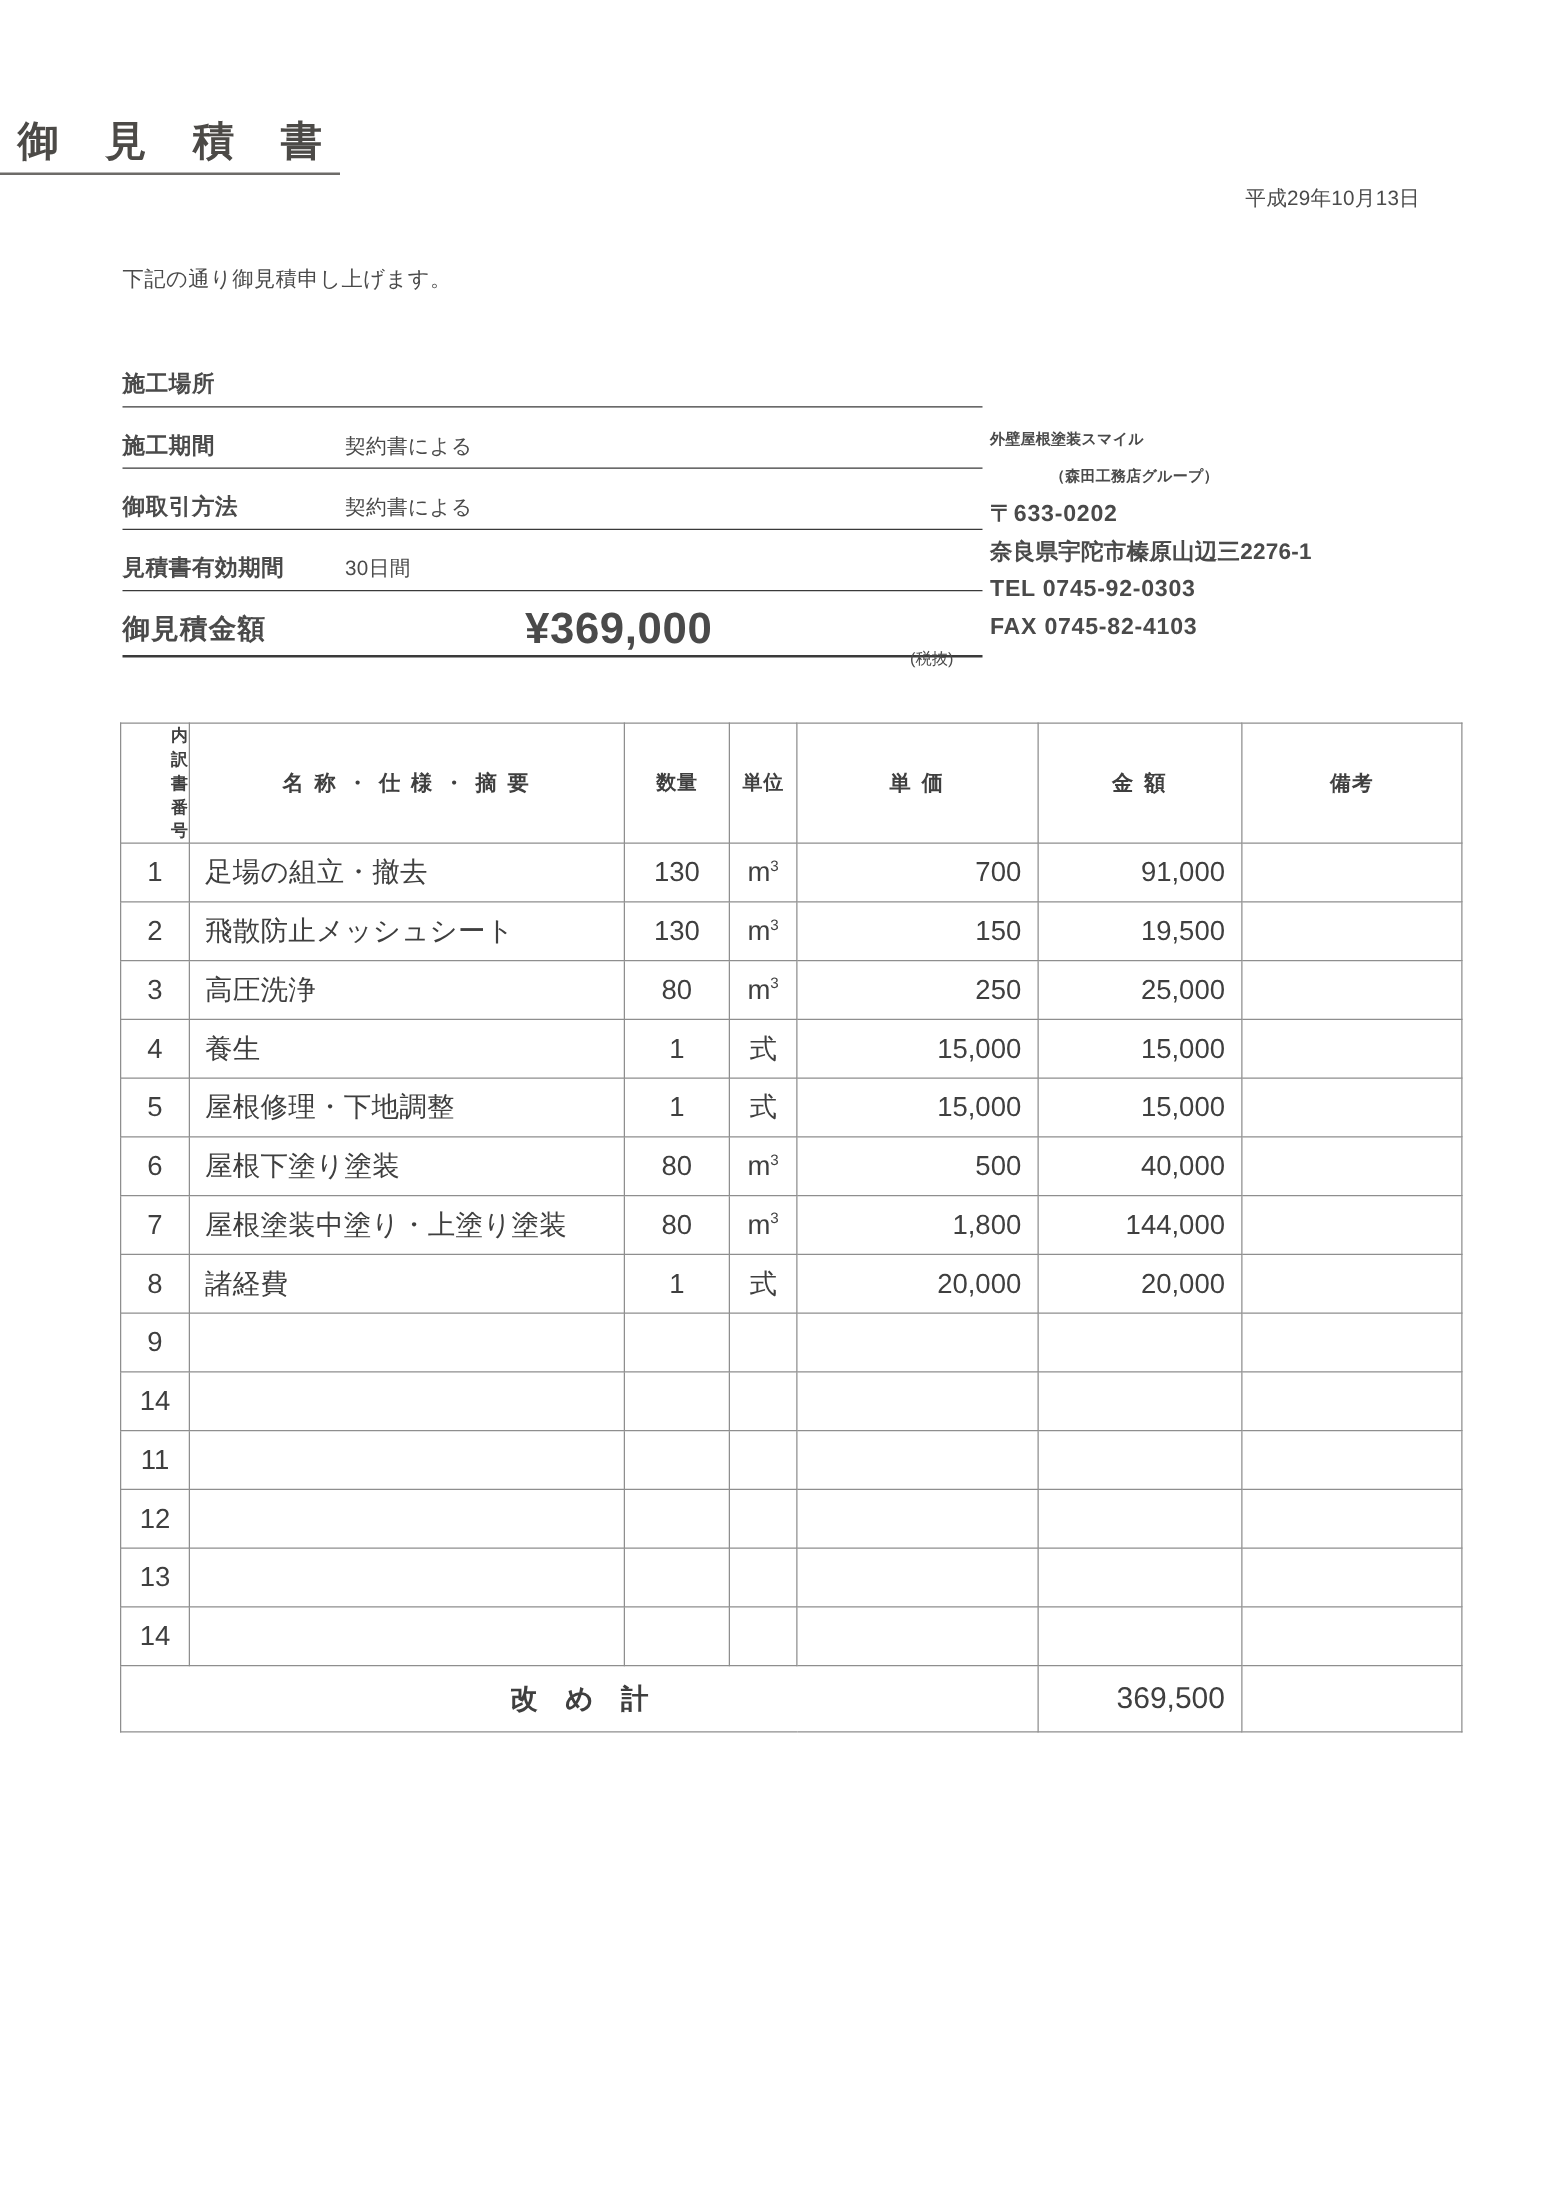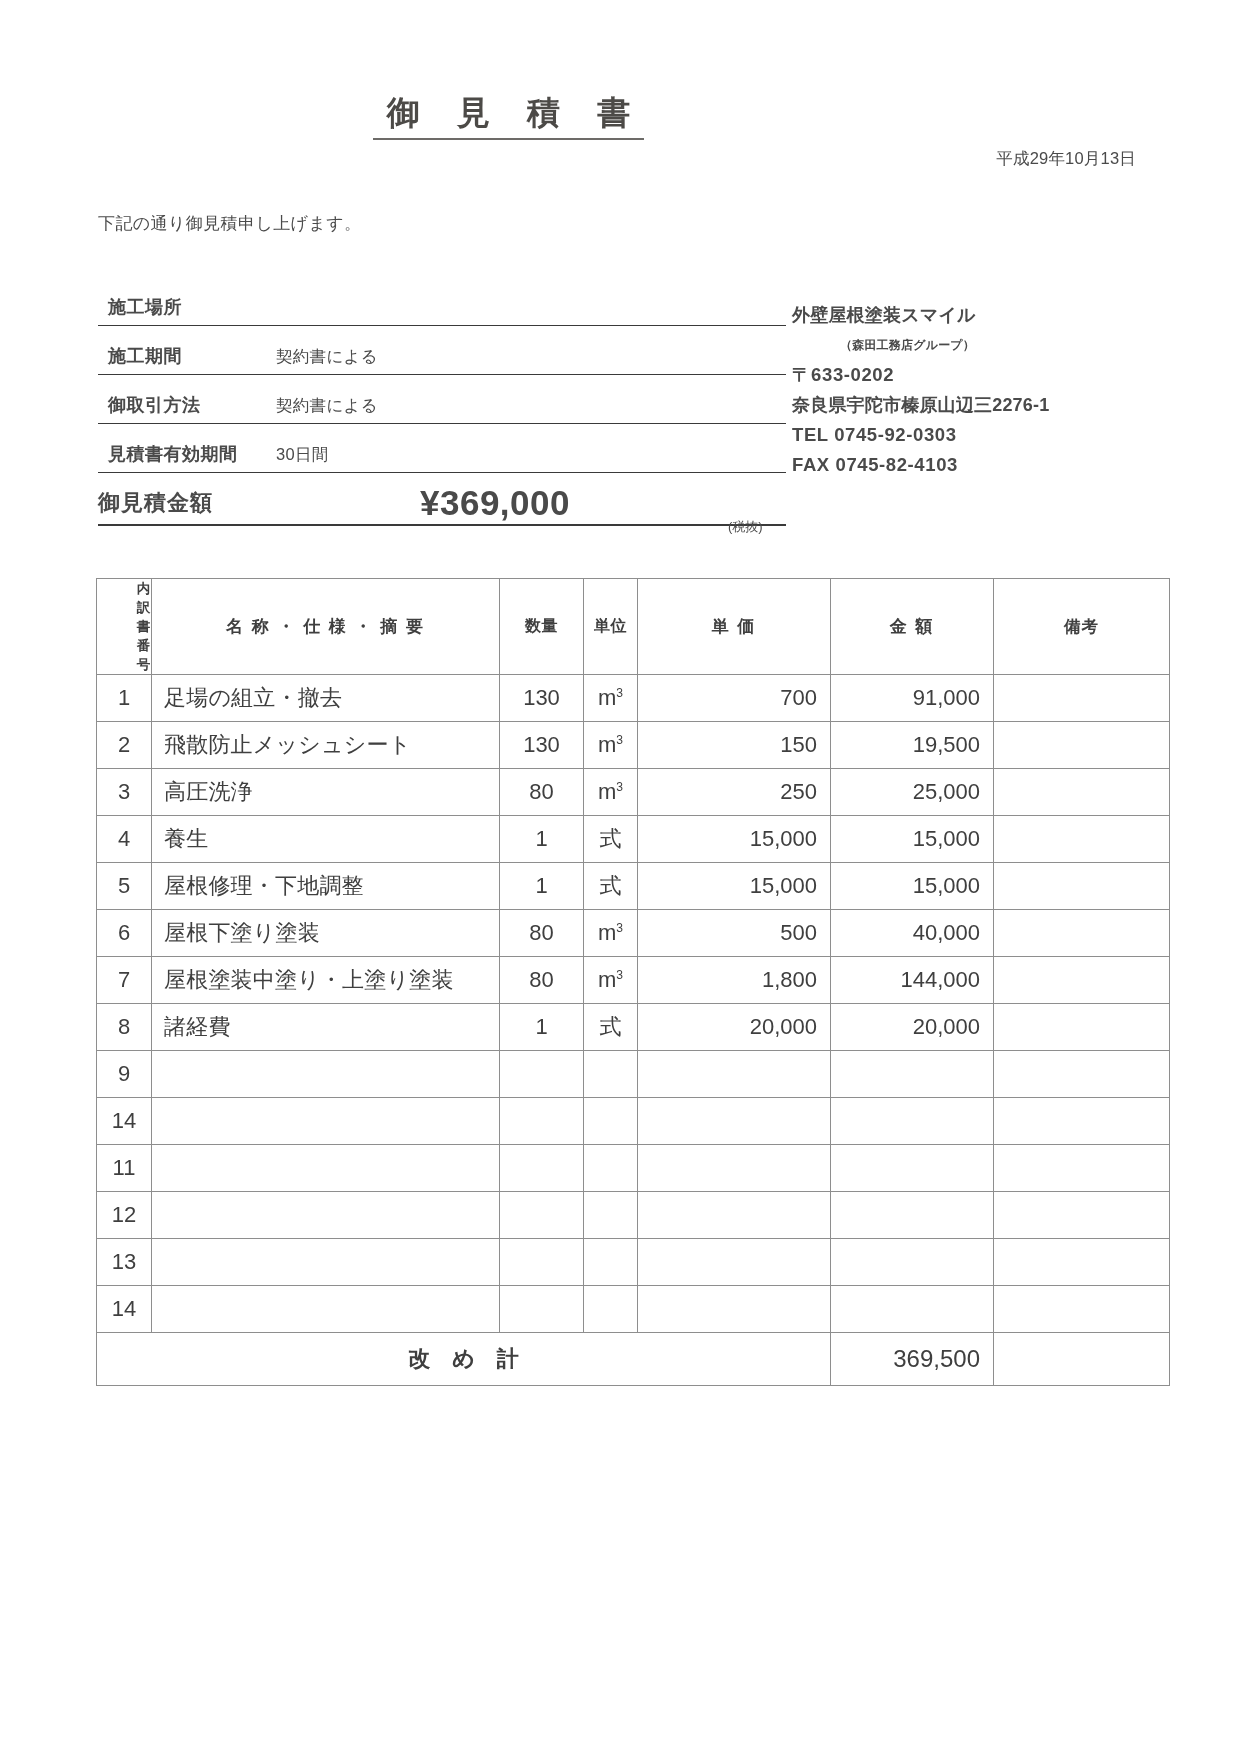--- a/index.html
+++ b/index.html
@@ -22,21 +22,21 @@
     height: 1754px;
     box-sizing: border-box;
   }
 
   
   .title-wrap {
     position: absolute;
     top: 95px;
     left: 0;
     width: 1017px;
-    text-align: center;
+    text-align: left;
   }
   .doc-title {
     display: inline-block;
     font-size: 33px;
     font-weight: bold;
     letter-spacing: 14px;
     text-indent: 14px;
     color: #4c4a47;
     border-bottom: 2px solid #6d6b68;
     padding-bottom: 7px;
@@ -74,21 +74,20 @@
     border-bottom: 1.6px solid #3a3a3a;
   }
   .info-row .lbl {
     position: absolute;
     left: 0;
     bottom: 6px;
     font-size: 18px;
     font-weight: bold;
     color: #4a4a4a;
     letter-spacing: 0.5px;
-    margin-left: 10px;
   }
   .info-row .val {
     position: absolute;
     left: 178px;
     bottom: 6px;
     font-size: 16.5px;
     font-weight: normal;
     color: #4a4a4a;
     letter-spacing: 0.3px;
   }
@@ -132,21 +131,21 @@
     position: absolute;
     top: 300px;
     left: 792px;
     width: 360px;
     font-size: 17.5px;
     font-weight: bold;
     color: #4a4a4a;
     line-height: 30px;
     letter-spacing: 0.2px;
   }
-  .company .cname { font-size: 18px; }
+  .company .cname { font-size: 12px; margin-top: 36px; }
   .company .cgroup { font-size: 12px; margin-left: 48px; }
   .company .czip { font-size: 18.5px; letter-spacing: 0.6px; }
   .company .caddr { font-size: 18px; letter-spacing: 0.2px; }
   .company .ctel,
   .company .cfax { font-size: 18.5px; letter-spacing: 0.6px; }
 
   
   .items {
     position: absolute;
     top: 578px;

